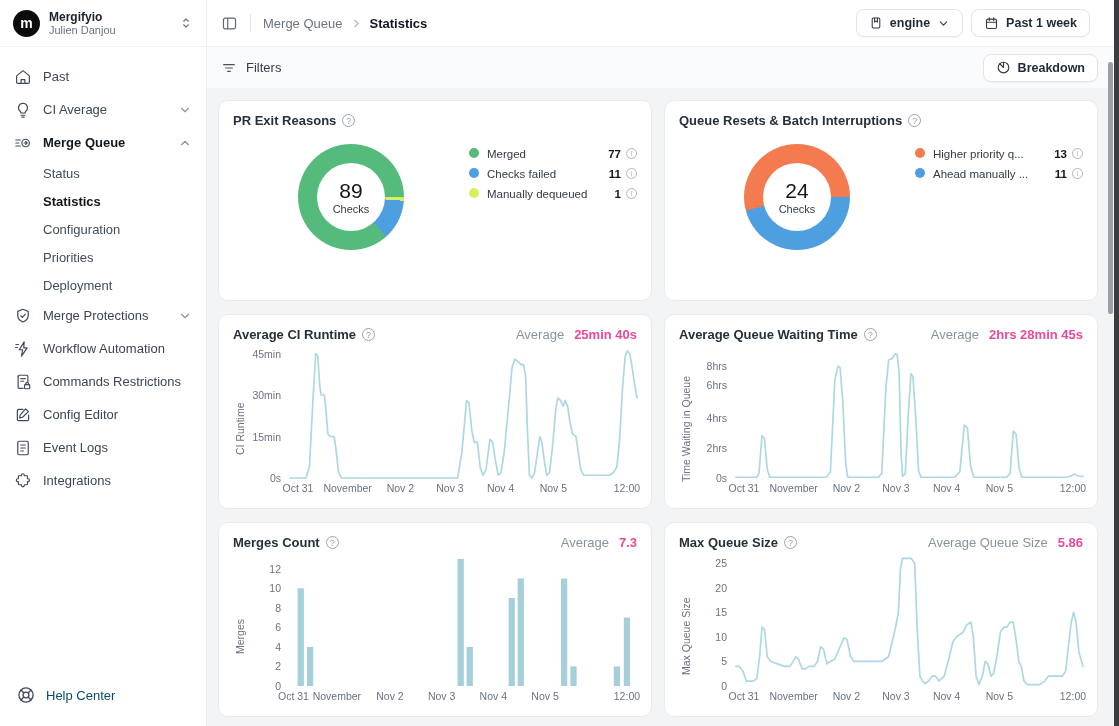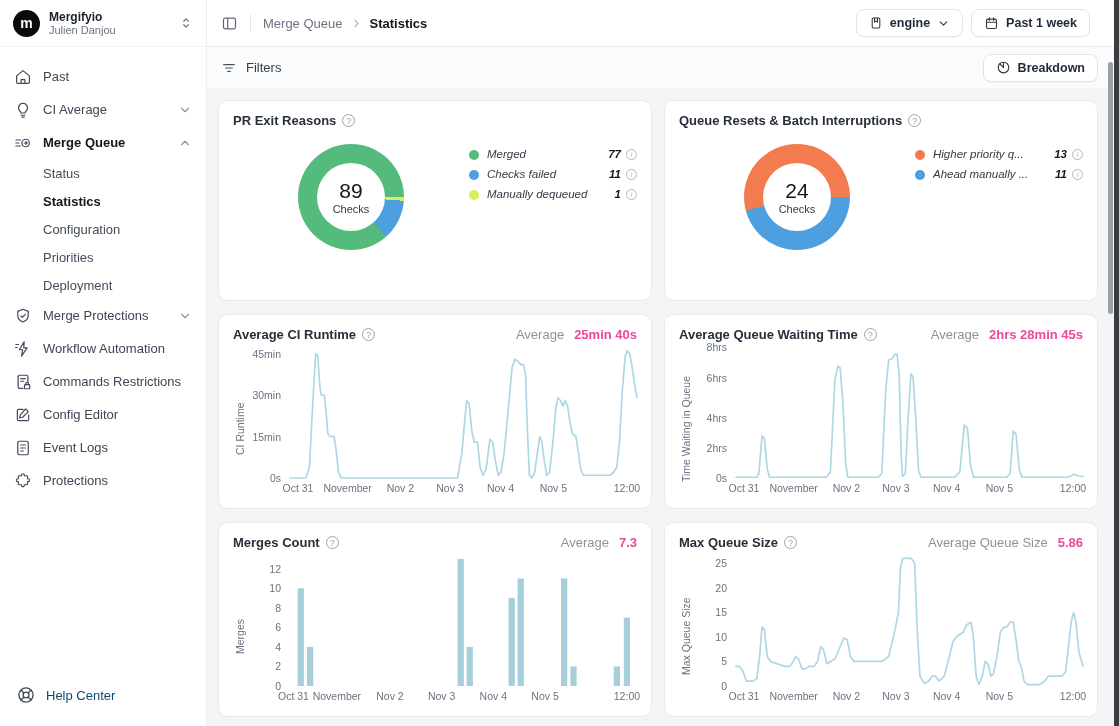--- a/index.html
+++ b/index.html
@@ -54,21 +54,21 @@
   .avg b { color: #ec4899; font-weight: 700; }
   
   .donut-body { display: flex; margin-top: 8px; }
   .donut-wrap { flex: 1; display: flex; justify-content: center; }
   .donut { width: 106px; height: 106px; border-radius: 50%; position: relative; margin-top: 8px; }
   .donut::after { content: ""; position: absolute; inset: 19px; background: #fff; border-radius: 50%; }
   .donut-center { position: absolute; inset: 0; display: flex; flex-direction: column; align-items: center; justify-content: center; z-index: 1; }
   .dc-val { font-size: 21px; color: #12161d; line-height: 22px; }
   .dc-lbl { font-size: 11px; color: #333b46; margin-top: 1px; }
   .legend { width: 168px; margin-top: 12px; display: flex; flex-direction: column; gap: 8px; flex: none; }
-  .lg-row { display: flex; align-items: flex-end; cursor: pointer; font-style: italic; }
+  .lg-row { display: flex; align-items: flex-start; cursor: pointer; }
   .lg-dot { width: 10px; height: 10px; border-radius: 50%; margin-right: 8px; flex: none; }
   .lg-label { flex: 1; font-size: 11.5px; color: #333b46; white-space: nowrap; overflow: hidden; text-overflow: ellipsis; }
   .lg-val { font-size: 11.5px; font-weight: 700; color: #12161d; }
   .lg-info { width: 11px; height: 11px; border: 1px solid #b0b8c0; border-radius: 50%; color: #b0b8c0; font-size: 7px; display: inline-flex; align-items: center; justify-content: center; margin-left: 5px; flex: none; }
   .lg-info::before { content: "i"; }
   
   .chart-body { display: flex; margin-top: 6px; height: 147px; }
   .y-title { width: 13px; display: flex; align-items: center; justify-content: center; font-size: 10.5px; color: #6b7280; writing-mode: vertical-rl; transform: rotate(180deg); padding-bottom: 14px; }
   .y-ticks { width: 44px; position: relative; flex: none; }
   .y-ticks .ytick { position: absolute; right: 9px; font-size: 10.5px; color: #6b7280; transform: translateY(50%); white-space: nowrap; }
@@ -203,21 +203,21 @@
           </svg>
         </span>
         <span>Event Logs</span>
       </div>
       <div class="nav-item">
         <span class="nicon">
           <svg width="18" height="18" viewBox="0 0 24 24" fill="none" stroke="currentColor" stroke-width="1.6" stroke-linecap="round" stroke-linejoin="round">
             <path d="M10 4.2a1.9 1.9 0 0 1 3.8 0V5h3.2a1 1 0 0 1 1 1v3h.8a1.9 1.9 0 0 1 0 3.8H18v3.2a1 1 0 0 1-1 1h-3.2v.8a1.9 1.9 0 0 1-3.8 0V17H6.8a1 1 0 0 1-1-1v-3.2H5a1.9 1.9 0 0 1 0-3.8h.8V6a1 1 0 0 1 1-1H10z"></path>
           </svg>
         </span>
-        <span>Protections</span>
+        <span>Integrations</span>
       </div>
     </nav>
   <div class="help-row">
     <span class="nicon">
       <svg width="20" height="20" viewBox="0 0 24 24" fill="none" stroke="currentColor" stroke-width="1.6" stroke-linecap="round">
           <circle cx="12" cy="12" r="8.5"></circle>
           <circle cx="12" cy="12" r="3.5"></circle>
           <path d="M6 6l3.5 3.5M18 6l-3.5 3.5M18 18l-3.5-3.5M6 18l3.5-3.5"></path>
         </svg>
     </span>
@@ -410,22 +410,22 @@
           <span>Average</span>
           <b>2hrs 28min 45s</b>
         </div>
       </div>
       <div class="chart-body" id="chart3">
           <div class="y-title">Time Waiting in Queue</div>
           <div class="y-ticks">
             <div class="ytick" style="bottom: 17px;">0s</div>
             <div class="ytick" style="bottom: 47.2326px;">2hrs</div>
             <div class="ytick" style="bottom: 77.4651px;">4hrs</div>
-            <div class="ytick" style="bottom: 117px; margin-top: 22px;">6hrs</div>
-            <div class="ytick" style="bottom: 148px;">8hrs</div>
+            <div class="ytick" style="bottom: 110px; margin-top: 22px;">6hrs</div>
+            <div class="ytick" style="bottom: 129px;">8hrs</div>
           </div>
           <div class="plot-col">
             <div class="plot">
               <svg viewBox="0 0 100 100" preserveAspectRatio="none">
                 <polyline points="0.00,99.42 6.00,99.42 6.60,96.51 7.50,67.44 8.20,69.77 9.00,93.02 9.70,99.42 26.00,99.42 27.20,95.35 28.50,24.42 29.40,13.95 30.00,15.12 30.80,41.86 31.60,88.37 32.20,99.42 41.00,99.42 42.00,96.51 43.20,30.23 44.00,9.30 45.00,8.14 45.80,4.65 46.40,4.65 47.00,18.60 47.60,82.56 48.00,98.84 48.80,96.51 49.60,53.49 50.40,19.77 51.00,22.09 51.80,53.49 52.60,94.19 53.30,99.42 63.00,99.42 64.50,95.35 65.80,59.30 66.70,61.63 67.60,90.70 68.50,99.42 78.00,99.42 79.00,96.51 79.90,63.95 80.70,66.28 81.60,93.02 82.40,99.42 95.00,99.42 96.20,98.84 97.50,97.09 98.50,98.26 100.00,98.84" fill="none" stroke="#aed7e4" stroke-width="1.7" stroke-linejoin="round" stroke-linecap="round" vector-effect="non-scaling-stroke"></polyline>
               </svg>
             </div>
             <div class="x-ticks">
               <div class="xtick" style="left: 2.3%;">Oct 31</div>
               <div class="xtick" style="left: 16.6%;">November</div>

